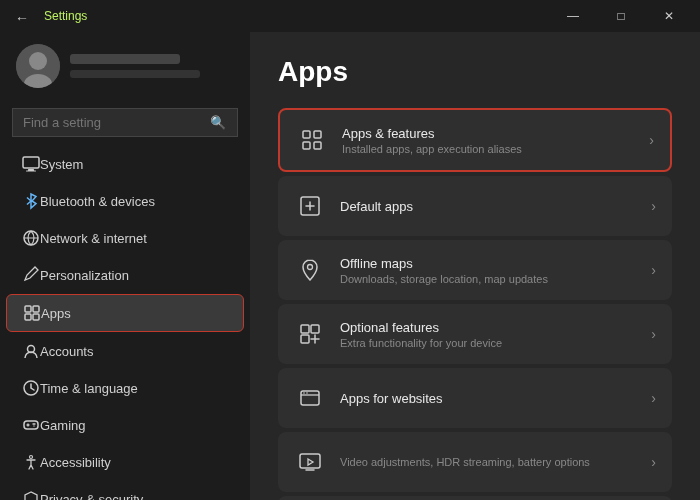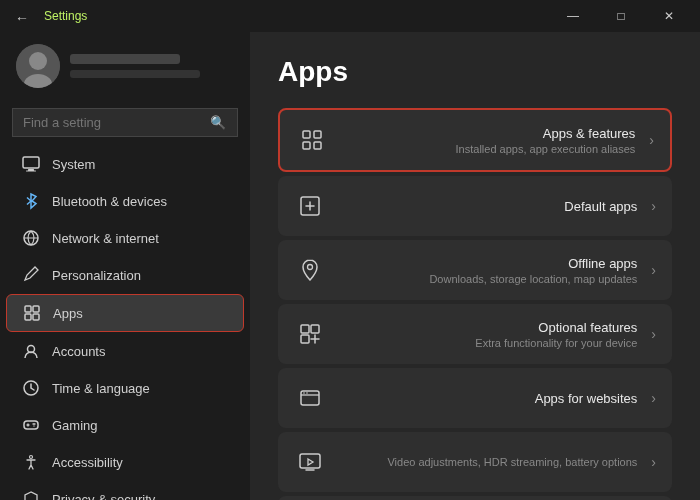--- a/index.html
+++ b/index.html
@@ -141,21 +141,20 @@
     }
     .search-icon-wrapper {
       color: #aaa;
       font-size: 13px;
     }
 
     
     .nav-item {
       display: flex;
       align-items: center;
-      gap: 12px;
       padding: 9px 16px;
       cursor: pointer;
       border-radius: 6px;
       margin: 1px 6px;
       font-size: 13px;
       color: #d0d0d0;
       position: relative;
     }
     .nav-item.active {
       background: #3a3a3a;
@@ -193,21 +192,20 @@
     }
     .settings-item {
       display: flex;
       align-items: center;
       background: #2f2f2f;
       border-radius: 8px;
       padding: 14px 16px;
       cursor: pointer;
       gap: 14px;
       position: relative;
-      text-align: right;
     }
     .settings-item.highlighted {
       border: 2px solid #c0392b;
       background: #2f2f2f;
     }
     .settings-item-icon {
       width: 32px;
       height: 32px;
       display: flex;
       align-items: center;
@@ -406,21 +404,21 @@
     <span class="settings-item-chevron">›</span>
   </div>
         <div class="settings-item">
     <div class="settings-item-icon">
             <svg width="24" height="24" viewBox="0 0 24 24" fill="none">
               <path d="M12 2C8.13 2 5 5.13 5 9c0 5.25 7 13 7 13s7-7.75 7-13c0-3.87-3.13-7-7-7z" stroke="#ccc" stroke-width="1.5" fill="none"></path>
               <circle cx="12" cy="9" r="2.5" stroke="#ccc" stroke-width="1.3" fill="none"></circle>
             </svg>
           </div>
     <div class="settings-item-text">
-      <span class="settings-item-title">Offline apps</span>
+      <span class="settings-item-title">Offline maps</span>
       <span class="settings-item-desc">Downloads, storage location, map updates</span>
     </div>
     <span class="settings-item-chevron">›</span>
   </div>
         <div class="settings-item">
     <div class="settings-item-icon">
             <svg width="24" height="24" viewBox="0 0 24 24" fill="none">
               <rect x="3" y="3" width="8" height="8" rx="1" stroke="#ccc" stroke-width="1.5" fill="none"></rect>
               <rect x="13" y="3" width="8" height="8" rx="1" stroke="#ccc" stroke-width="1.5" fill="none"></rect>
               <rect x="3" y="13" width="8" height="8" rx="1" stroke="#ccc" stroke-width="1.5" fill="none"></rect>

